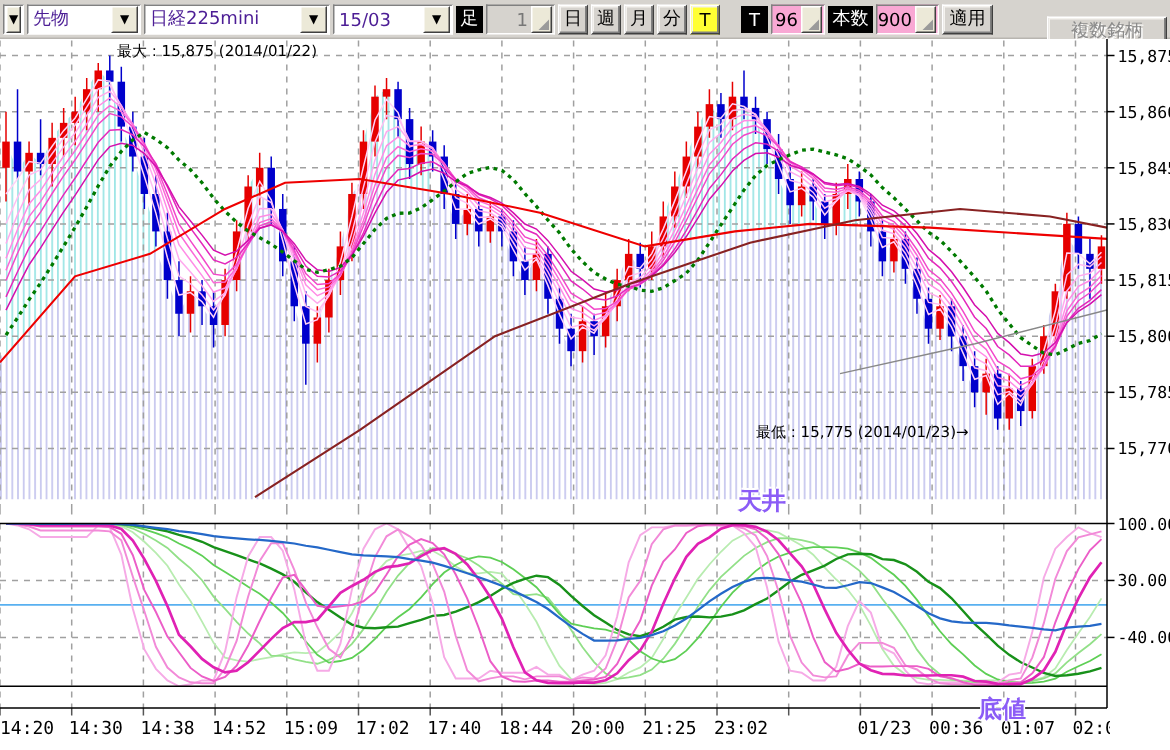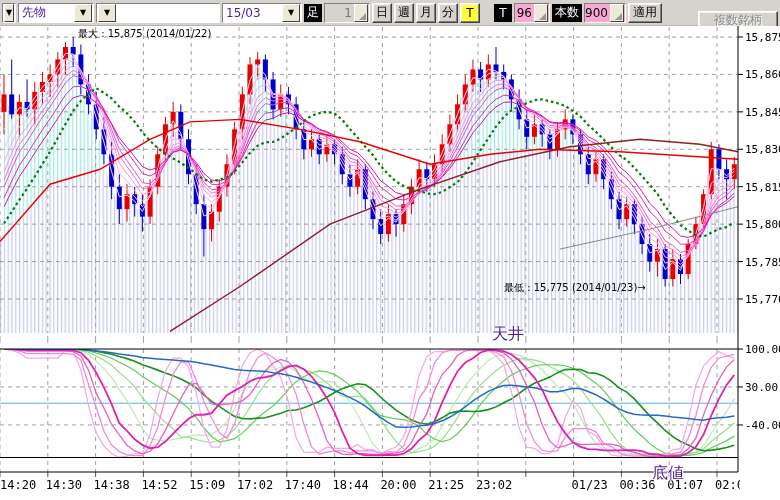--- a/index.html
+++ b/index.html
@@ -24,37 +24,38 @@
   .numfield.gray{background:#d6d3ce;}
   .numfield .nval{font-size:12px;text-align:right;flex:1;padding-right:1px;color:#000;}
   .numfield.gray .nval{color:#777;}
   .spin{width:12px;height:16px;margin:1px;background:#ece9d8;border:1px solid;border-color:#fff #404040 #404040 #fff;position:relative;}
   .spin:after{content:"";position:absolute;right:1px;bottom:1px;width:0;height:0;
     border-left:7px solid transparent;border-bottom:7px solid #9a9a9a;}
   .sp{flex:0 0 auto;}
   
   .chartwrap{position:absolute;left:0;top:26px;width:780px;height:474px;background:#fff;}
   .anno{position:absolute;font-size:10px;color:#000000;white-space:nowrap;letter-spacing:0px;}
-  .anno.red{color:#4c1d95;font-weight:normal;font-size:16px;
+  .anno.red{color:#8b5cf6;font-weight:bold;font-size:16px;
     text-shadow:1px 0 #fff,-1px 0 #fff,0 1px #fff,0 -1px #fff;}
   svg text{font-family:"DejaVu Sans Mono","Liberation Mono",monospace;font-size:11px;fill:#000;}
   svg text.t{font-size:12px;}
 </style>
 </head>
 <body>
 
 <div class="toolbar">
   <div class="combo sp" style="width:14px">
     <div class="drop">▼</div>
   </div>
   <div class="combo sp" style="width:76px">
     <span class="val">先物</span>
     <div class="drop">▼</div>
   </div>
   <div class="combo sp" style="width:124px">
+    <span class="val">日経225mini</span>
     <div class="drop">▼</div>
   </div>
   <div class="combo sp" style="width:80px">
     <span class="val">15/03</span>
     <div class="drop">▼</div>
   </div>
   <div class="blacklab sp">足</div>
   <div class="numfield gray sp" style="width:46px">
     <span class="nval">1</span>
     <div class="spin"></div>

